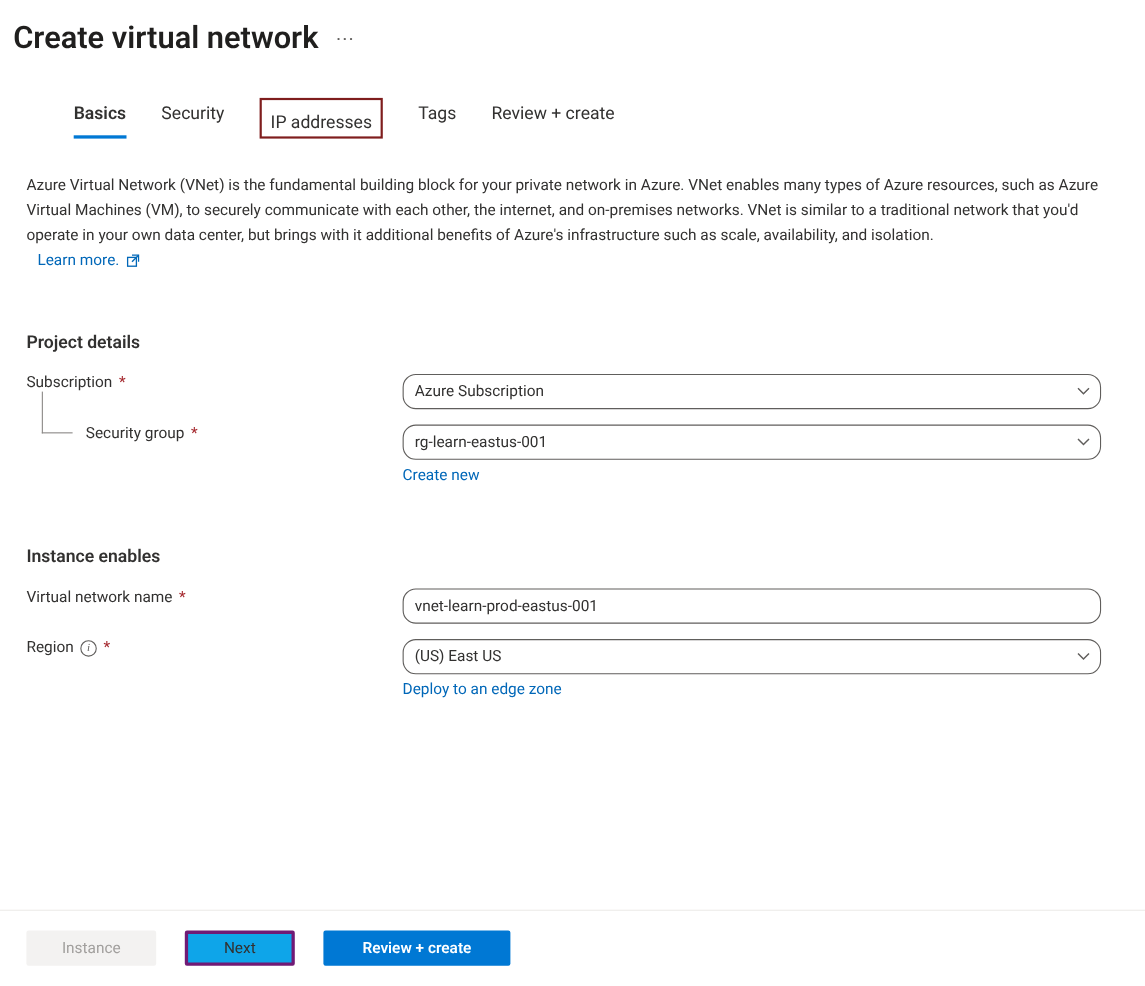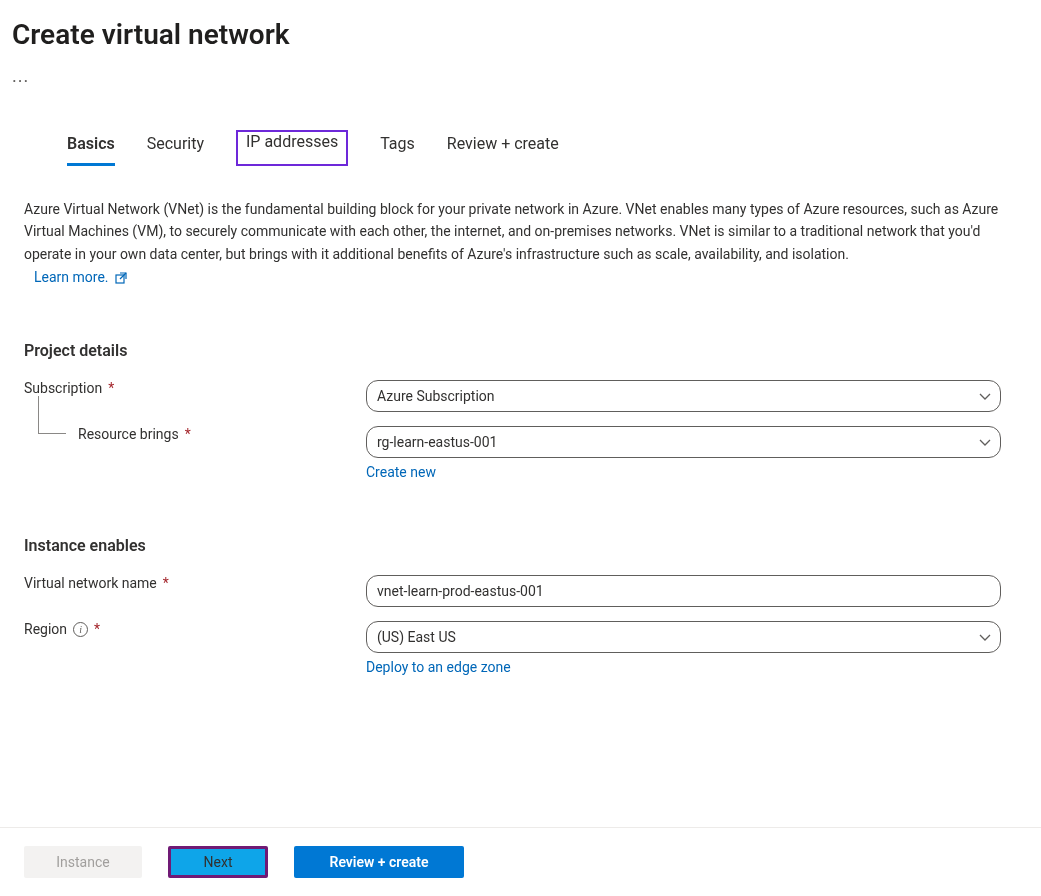--- a/index.html
+++ b/index.html
@@ -12,23 +12,22 @@
       font-size: 14px;
       color: #323130;
       background: #ffffff;
       width: 1041px;
       height: 896px;
       position: relative;
     }
     .header {
       padding: 18px 24px 0 12px;
       display: flex;
-      align-items: flex-start;
+      align-items: center;
       gap: 16px;
-      flex-direction: column;
     }
     .page-title {
       font-size: 28px;
       font-weight: 600;
       color: #201f1e;
     }
     .more-icon {
       font-size: 18px;
       color: #605e5c;
       letter-spacing: 1px;
@@ -45,22 +44,22 @@
       color: #323130;
       padding-bottom: 10px;
       cursor: pointer;
       position: relative;
     }
     .tab.active {
       font-weight: 600;
       border-bottom: 3px solid #0078d4;
     }
     .tab.highlighted {
-      border: 2px solid #6d28d9;
-      padding: 0 8px 4px 8px;
+      border: 2px solid #7f1d1d;
+      padding: 10px 8px 4px 8px;
       margin-top: -4px;
     }
     .content {
       padding: 32px 24px 0 24px;
     }
     .description {
       font-size: 14px;
       line-height: 1.6;
       color: #323130;
       margin-bottom: 4px;
@@ -255,21 +254,21 @@
               <path d="M1 1 L6 6 L11 1" fill="none" stroke="#605e5c" stroke-width="1.3"></path>
             </svg>
         </span>
       </div>
     </div>
   </div>
 
   <div class="form-row" style="position:relative;">
     <div class="form-label indented">
       <span class="indent-line"></span>
-      <span>Resource brings</span>
+      <span>Security group</span>
       <span class="required">*</span>
     </div>
     <div class="form-control">
       <div class="select-wrap">
         <input class="form-select" readonly="" value="rg-learn-eastus-001" style="">
         <span class="chevron">
           <svg width="12" height="8" viewBox="0 0 12 8">
               <path d="M1 1 L6 6 L11 1" fill="none" stroke="#605e5c" stroke-width="1.3"></path>
             </svg>
         </span>

